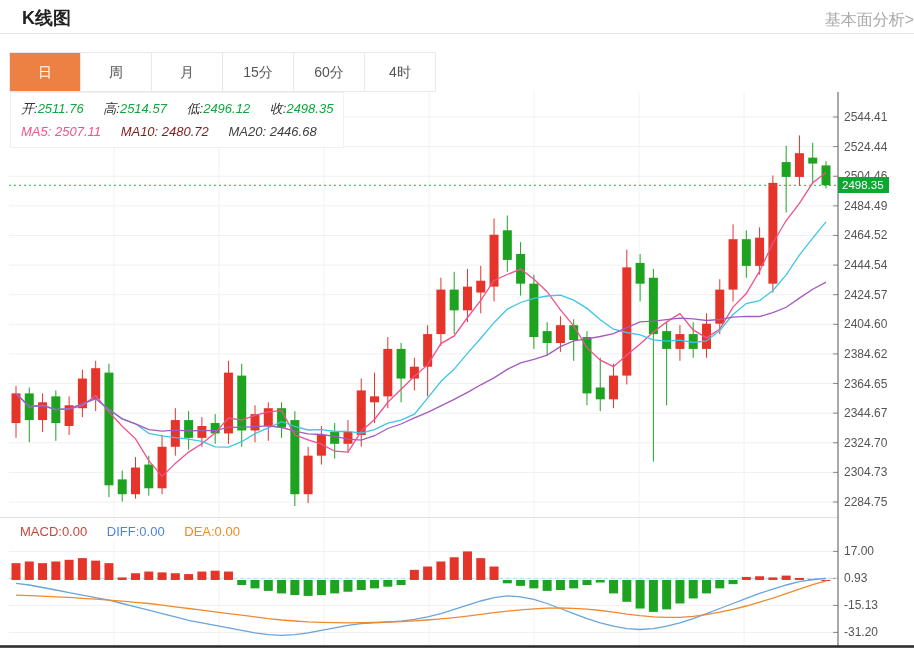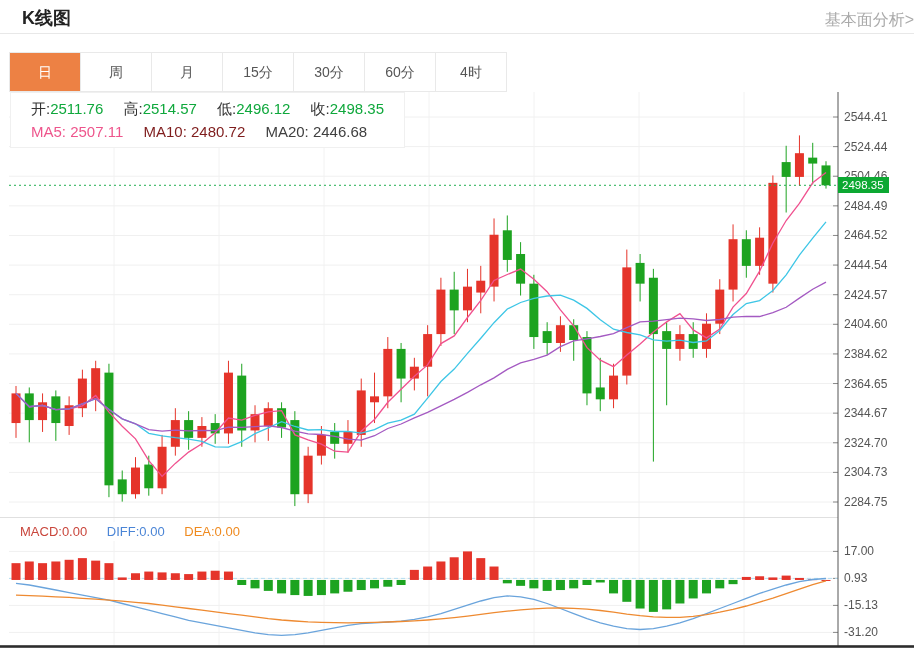--- a/index.html
+++ b/index.html
@@ -8,21 +8,21 @@
   .abs{position:absolute;}
   #page-title{left:22px;top:6px;font-size:18px;font-weight:bold;color:#222;}
   #fundamental-link{right:0;top:10px;font-size:16px;color:#a9a9a9;cursor:pointer;}
   #header-divider{left:0;top:33px;width:914px;height:1px;background:#e8e8e8;}
   #tab-bar{left:9px;top:52px;display:flex;border:1px solid #e9e9e9;background:#fff;}
   .tab{width:70px;height:38px;line-height:38px;text-align:center;font-size:14px;
        color:#555;border-right:1px solid #e9e9e9;cursor:pointer;background:#fff;}
   .tab:last-child{border-right:none;}
   .tab.active{background:#ed8144;color:#fff;}
   #price-legend{left:10px;top:92px;background:#fff;border:1px solid #f0f0f0;
-       padding:4px 20px;font-size:15px;line-height:23px;z-index:5;}
+       padding:4px 10px;font-size:13px;line-height:23px;z-index:5;font-style:italic;}
   .lg-label{color:#333;}
   .lg-gap{display:inline-block;width:16px;}
   .val-green{color:#0fa83c;}
   .ma5{color:#ee558c;} .ma10{color:#7f1d1d;} .ma20{color:#404040;}
   #macd-legend{left:14px;top:522px;font-size:13px;z-index:5;background:#fff;padding:2px 6px;}
   .macd-c{color:#c9463c;text-align:right;} .diff-c{color:#4b85d6;} .dea-c{color:#ef8a1f;}
   #current-price-tag{left:838px;top:178px;background:#0ca832;color:#fff;
        font-size:11.5px;padding:2px 5px 2px 4px;z-index:6;letter-spacing:0;}
   #chart-svg{left:0;top:0;z-index:1;}
 </style>
@@ -423,21 +423,20 @@
 
 <div class="abs" id="page-title">K线图</div>
 <div class="abs" id="fundamental-link">基本面分析&gt;</div>
 <div class="abs" id="header-divider"></div>
 
 <div class="abs" id="tab-bar">
     <div class="tab active">日</div>
     <div class="tab">周</div>
     <div class="tab">月</div>
     <div class="tab">15分</div>
-    <div class="tab">30分</div>
     <div class="tab">60分</div>
     <div class="tab">4时</div>
   </div>
 
 <div class="abs" id="price-legend">
   <div>
     <span class="lg-label">开:</span><span class="val-green">2511.76</span><span class="lg-gap"></span>
     <span class="lg-label">高:</span><span class="val-green">2514.57</span><span class="lg-gap"></span>
     <span class="lg-label">低:</span><span class="val-green">2496.12</span><span class="lg-gap"></span>
     <span class="lg-label">收:</span><span class="val-green">2498.35</span>

